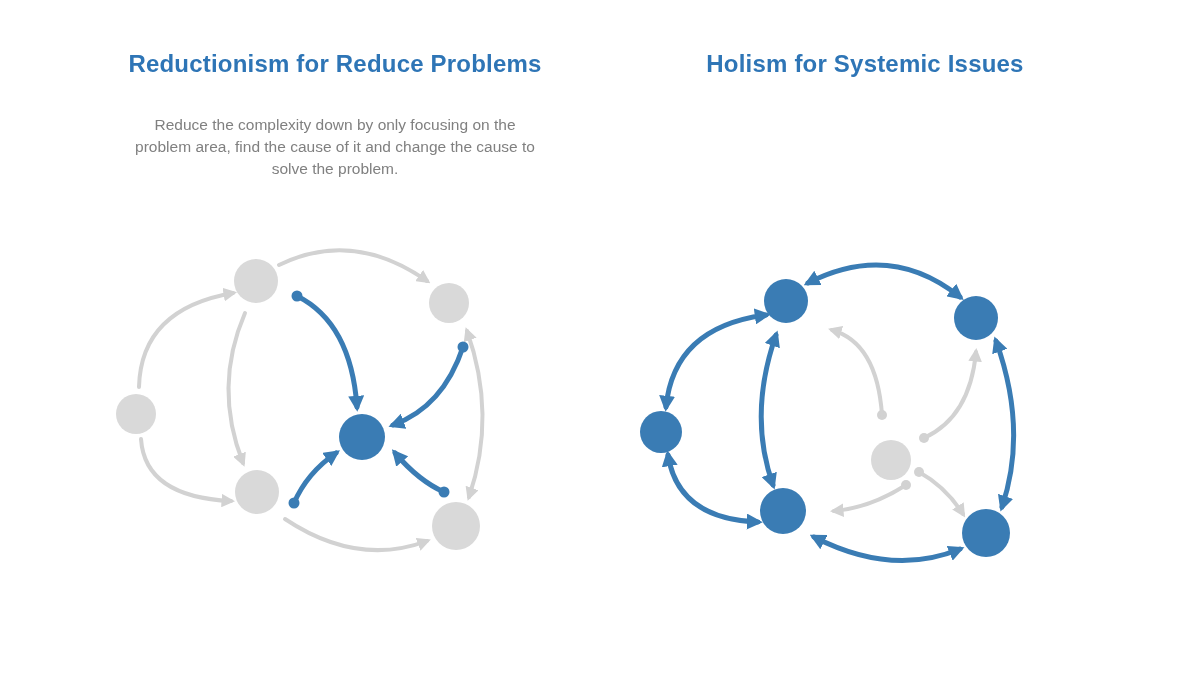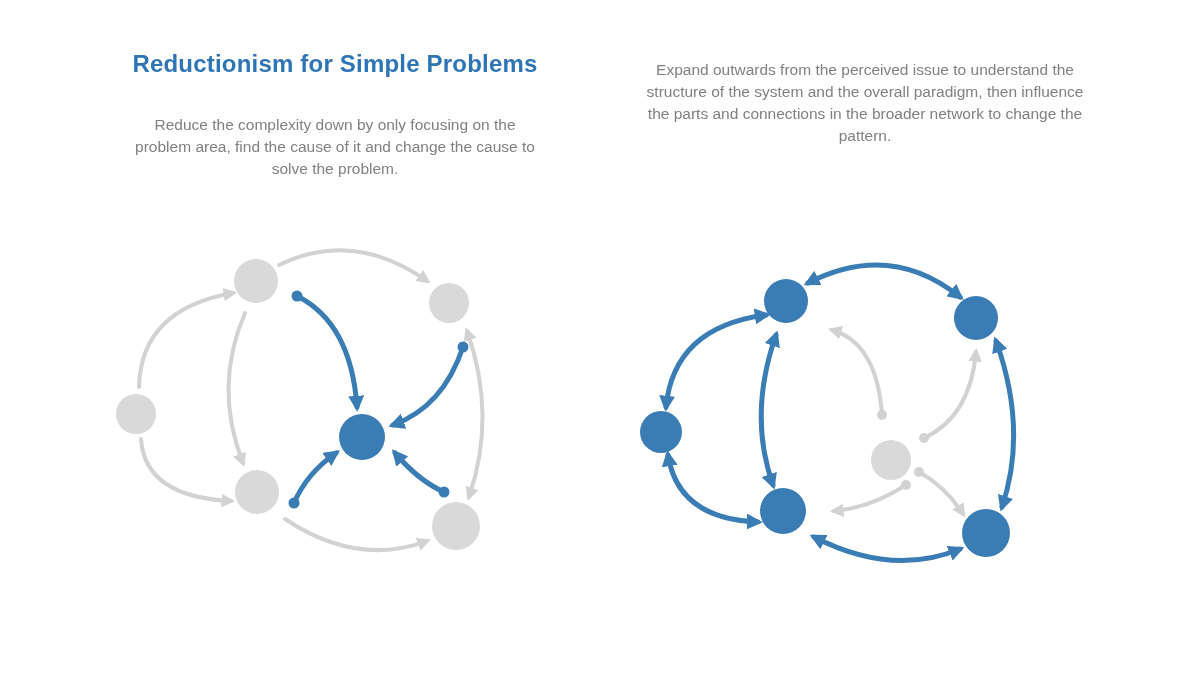--- a/index.html
+++ b/index.html
@@ -49,21 +49,21 @@
   .dot-gray{fill:var(--arrow-gray);}
   .head-blue{fill:var(--accent-blue);}
   .head-gray{fill:var(--arrow-gray);}
 </style>
 </head>
 <body>
 
 <div class="slide">
 
   <div class="panel left">
-    <div class="panel-title">Reductionism for Simple Problems</div>
+    <div class="panel-title">Reductionism for Reduce Problems</div>
     <div class="panel-desc">Reduce the complexity down by only focusing on the problem area, find the cause of it and change the cause to solve the problem.</div>
 
     <svg class="diagram" width="520" height="430" viewBox="0 0 520 430" xmlns="http://www.w3.org/2000/svg">
       <defs>
         <marker id="ag1" viewBox="0 0 10 10" refX="7" refY="5" markerWidth="3.4" markerHeight="3.4" orient="auto-start-reverse">
           <path class="head-gray" d="M0,0 L10,5 L0,10 z"></path>
         </marker>
         <marker id="ab1" viewBox="0 0 10 10" refX="7" refY="5" markerWidth="3.2" markerHeight="3.2" orient="auto-start-reverse">
           <path class="head-blue" d="M0,0 L10,5 L0,10 z"></path>
         </marker>
@@ -95,21 +95,21 @@
         <path class="arc-blue" d="M199,278 Q212,248 241,228" marker-end="url(#ab1)"></path>
         <circle class="dot-blue" cx="349" cy="267" r="5.5"></circle>
         <path class="arc-blue" d="M349,267 Q324,256 300,228" marker-end="url(#ab1)"></path>
       </g>
 
       <circle class="node-blue" cx="267" cy="212" r="23"></circle>
     </svg>
   </div>
 
   <div class="panel right">
-    <div class="panel-desc">Expand outwards from the perceived issue to understand the structure of the system and the overall paradigm, then influence the parts and connections in the broader network to change the pattern.</div>
+    <div class="panel-title">Holism for Systemic Issues</div>
 
     <svg class="diagram" width="520" height="430" viewBox="0 0 520 430" xmlns="http://www.w3.org/2000/svg">
       <defs>
         <marker id="ag2" viewBox="0 0 10 10" refX="7" refY="5" markerWidth="3.4" markerHeight="3.4" orient="auto-start-reverse">
           <path class="head-gray" d="M0,0 L10,5 L0,10 z"></path>
         </marker>
         <marker id="ab2" viewBox="0 0 10 10" refX="7" refY="5" markerWidth="3.2" markerHeight="3.2" orient="auto-start-reverse">
           <path class="head-blue" d="M0,0 L10,5 L0,10 z"></path>
         </marker>
       </defs>

